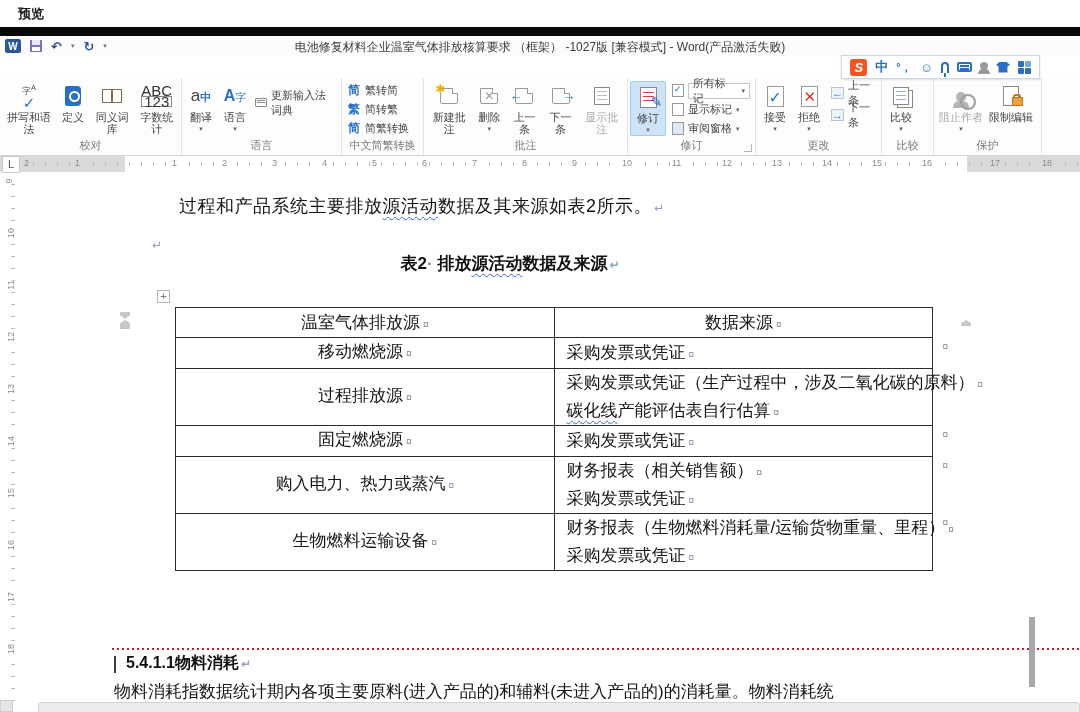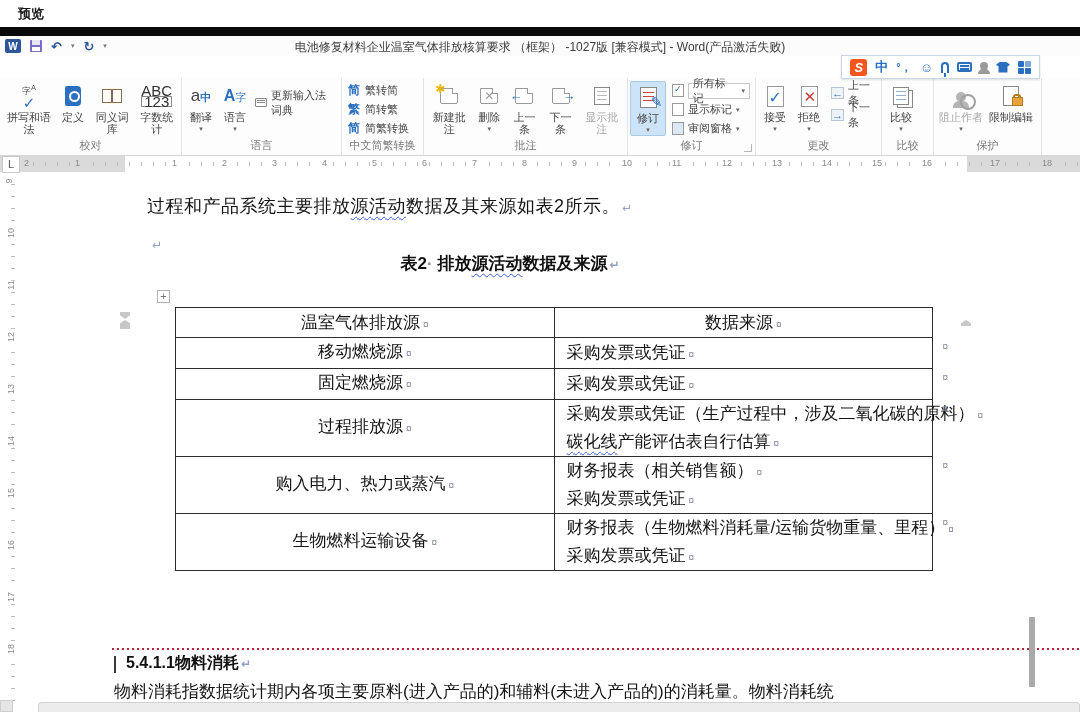--- a/index.html
+++ b/index.html
@@ -444,21 +444,21 @@
       <span class="vr-num" style="top: 106px;">11</span>
       <span class="vr-num" style="top: 158px;">12</span>
       <span class="vr-num" style="top: 210px;">13</span>
       <span class="vr-num" style="top: 262px;">14</span>
       <span class="vr-num" style="top: 314px;">15</span>
       <span class="vr-num" style="top: 366px;">16</span>
       <span class="vr-num" style="top: 418px;">17</span>
       <span class="vr-num" style="top: 470px;">18</span>
     </div>
 
-  <div class="doc-text" style="left:147px;top:195px"><span id="para1"><span>过程和产品系统主要排放</span><span class="wavy">源活动</span><span>数据及其来源如表2所示。</span></span><span class="pmark"></span></div>
+  <div class="doc-text" style="left:179px;top:195px"><span id="para1"><span>过程和产品系统主要排放</span><span class="wavy">源活动</span><span>数据及其来源如表2所示。</span></span><span class="pmark"></span></div>
   <div class="doc-text" style="left:150px;top:232px"><span class="pmark"></span></div>
 
   <div class="caption"><span id="caption"><span>表2</span><span class="dim">·</span><span> 排放</span><span class="wavy">源活动</span><span>数据及来源</span></span><span class="pmark"></span></div>
 
   <div class="tbl-handle">+</div>
   <table class="gt">
     <thead>
         <tr>
           <th><span>温室气体排放源</span><span class="cmark"></span></th>
           <th><span>数据来源</span><span class="cmark"></span></th>
@@ -469,39 +469,39 @@
           <td class="src">
             <div><span>移动燃烧源</span><span class="cmark"></span></div>
           </td>
           <td class="dat">
             <div class="dline"><span>采购发票或凭证</span><span class="cmark"></span></div>
             <span class="cmark rowmark"></span>
           </td>
         </tr>
         <tr>
           <td class="src">
-            <div><span>固定燃烧源</span><span class="cmark"></span></div>
-          </td>
-          <td class="dat">
-            <div class="dline"><span>采购发票或凭证</span><span class="cmark"></span></div>
-            <span class="cmark rowmark"></span>
-          </td>
-        </tr>
-        <tr>
-          <td class="src">
             <div><span>过程排放源</span><span class="cmark"></span></div>
           </td>
           <td class="dat">
             <div class="dline"><span>采购发票或凭证（生产过程中，涉及二氧化碳的原料）</span><span class="cmark"></span></div>
             <div class="dline"><span class="wavy">碳化线</span><span>产能评估表自行估算</span><span class="cmark"></span></div>
             <span class="cmark rowmark"></span>
           </td>
         </tr>
         <tr>
           <td class="src">
+            <div><span>固定燃烧源</span><span class="cmark"></span></div>
+          </td>
+          <td class="dat">
+            <div class="dline"><span>采购发票或凭证</span><span class="cmark"></span></div>
+            <span class="cmark rowmark"></span>
+          </td>
+        </tr>
+        <tr>
+          <td class="src">
             <div><span>购入电力、热力或蒸汽</span><span class="cmark"></span></div>
           </td>
           <td class="dat">
             <div class="dline"><span>财务报表（相关销售额）</span><span class="cmark"></span></div>
             <div class="dline"><span>采购发票或凭证</span><span class="cmark"></span></div>
             <span class="cmark rowmark"></span>
           </td>
         </tr>
         <tr>
           <td class="src">

